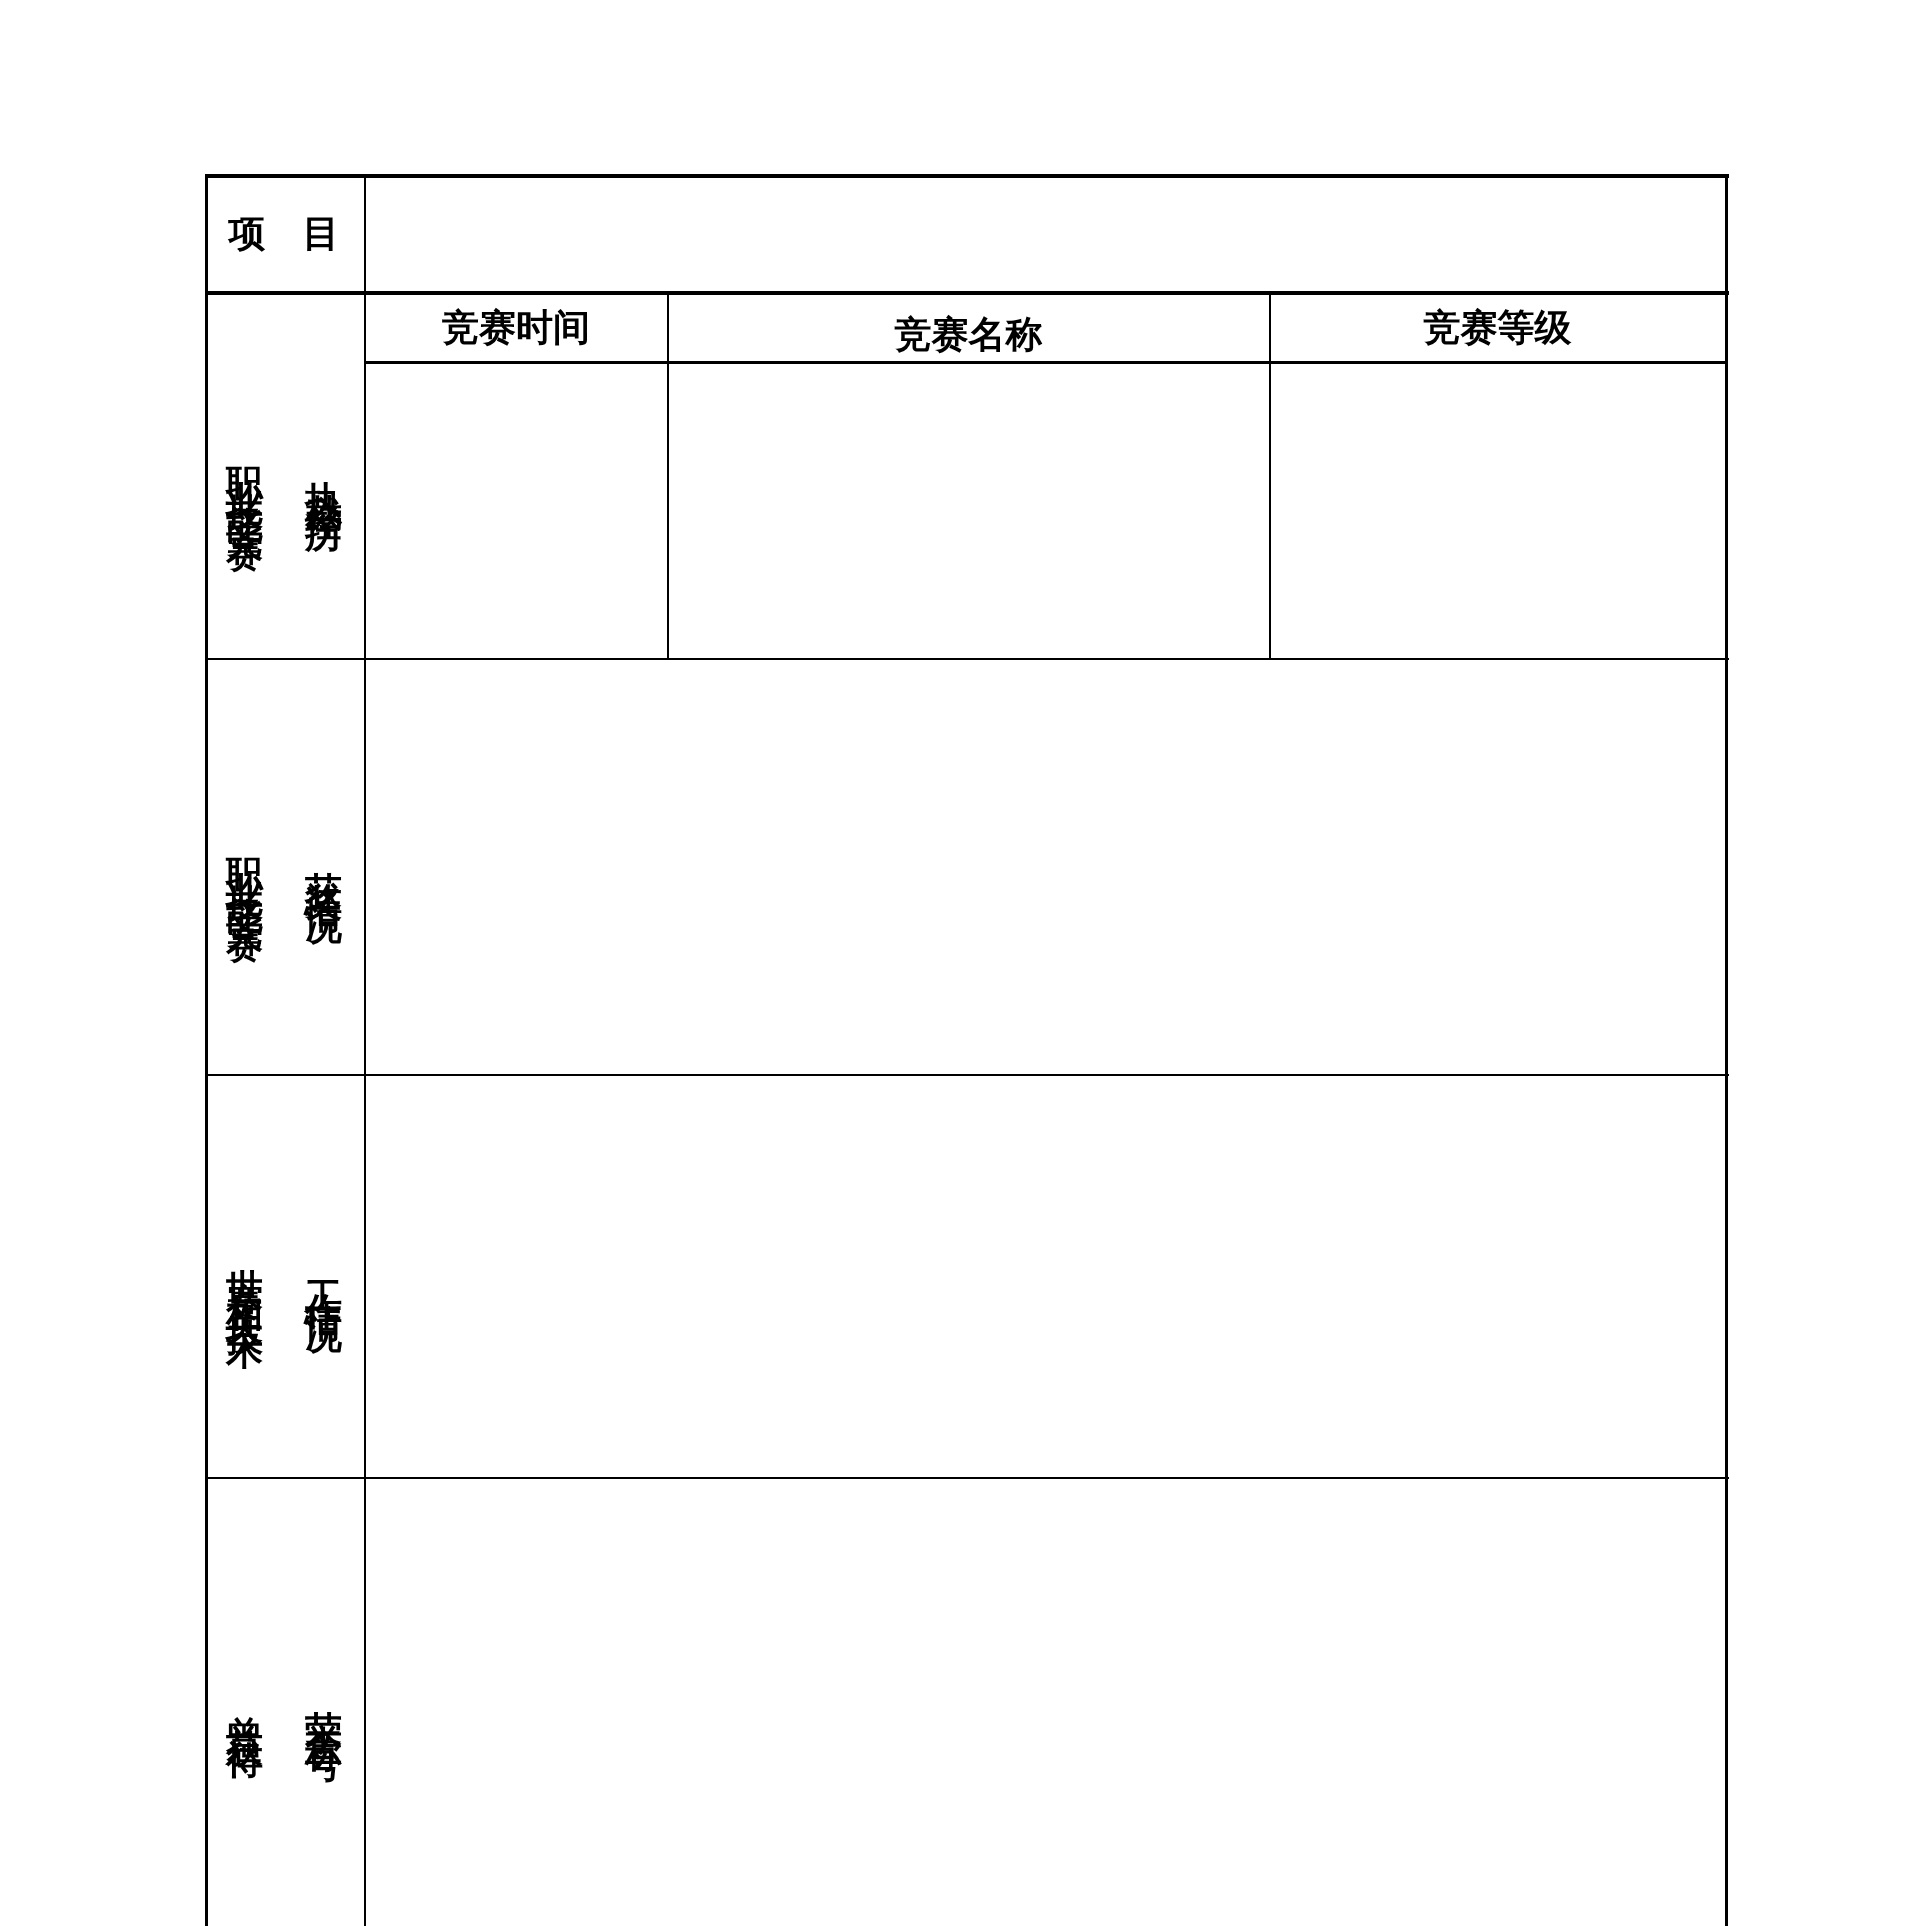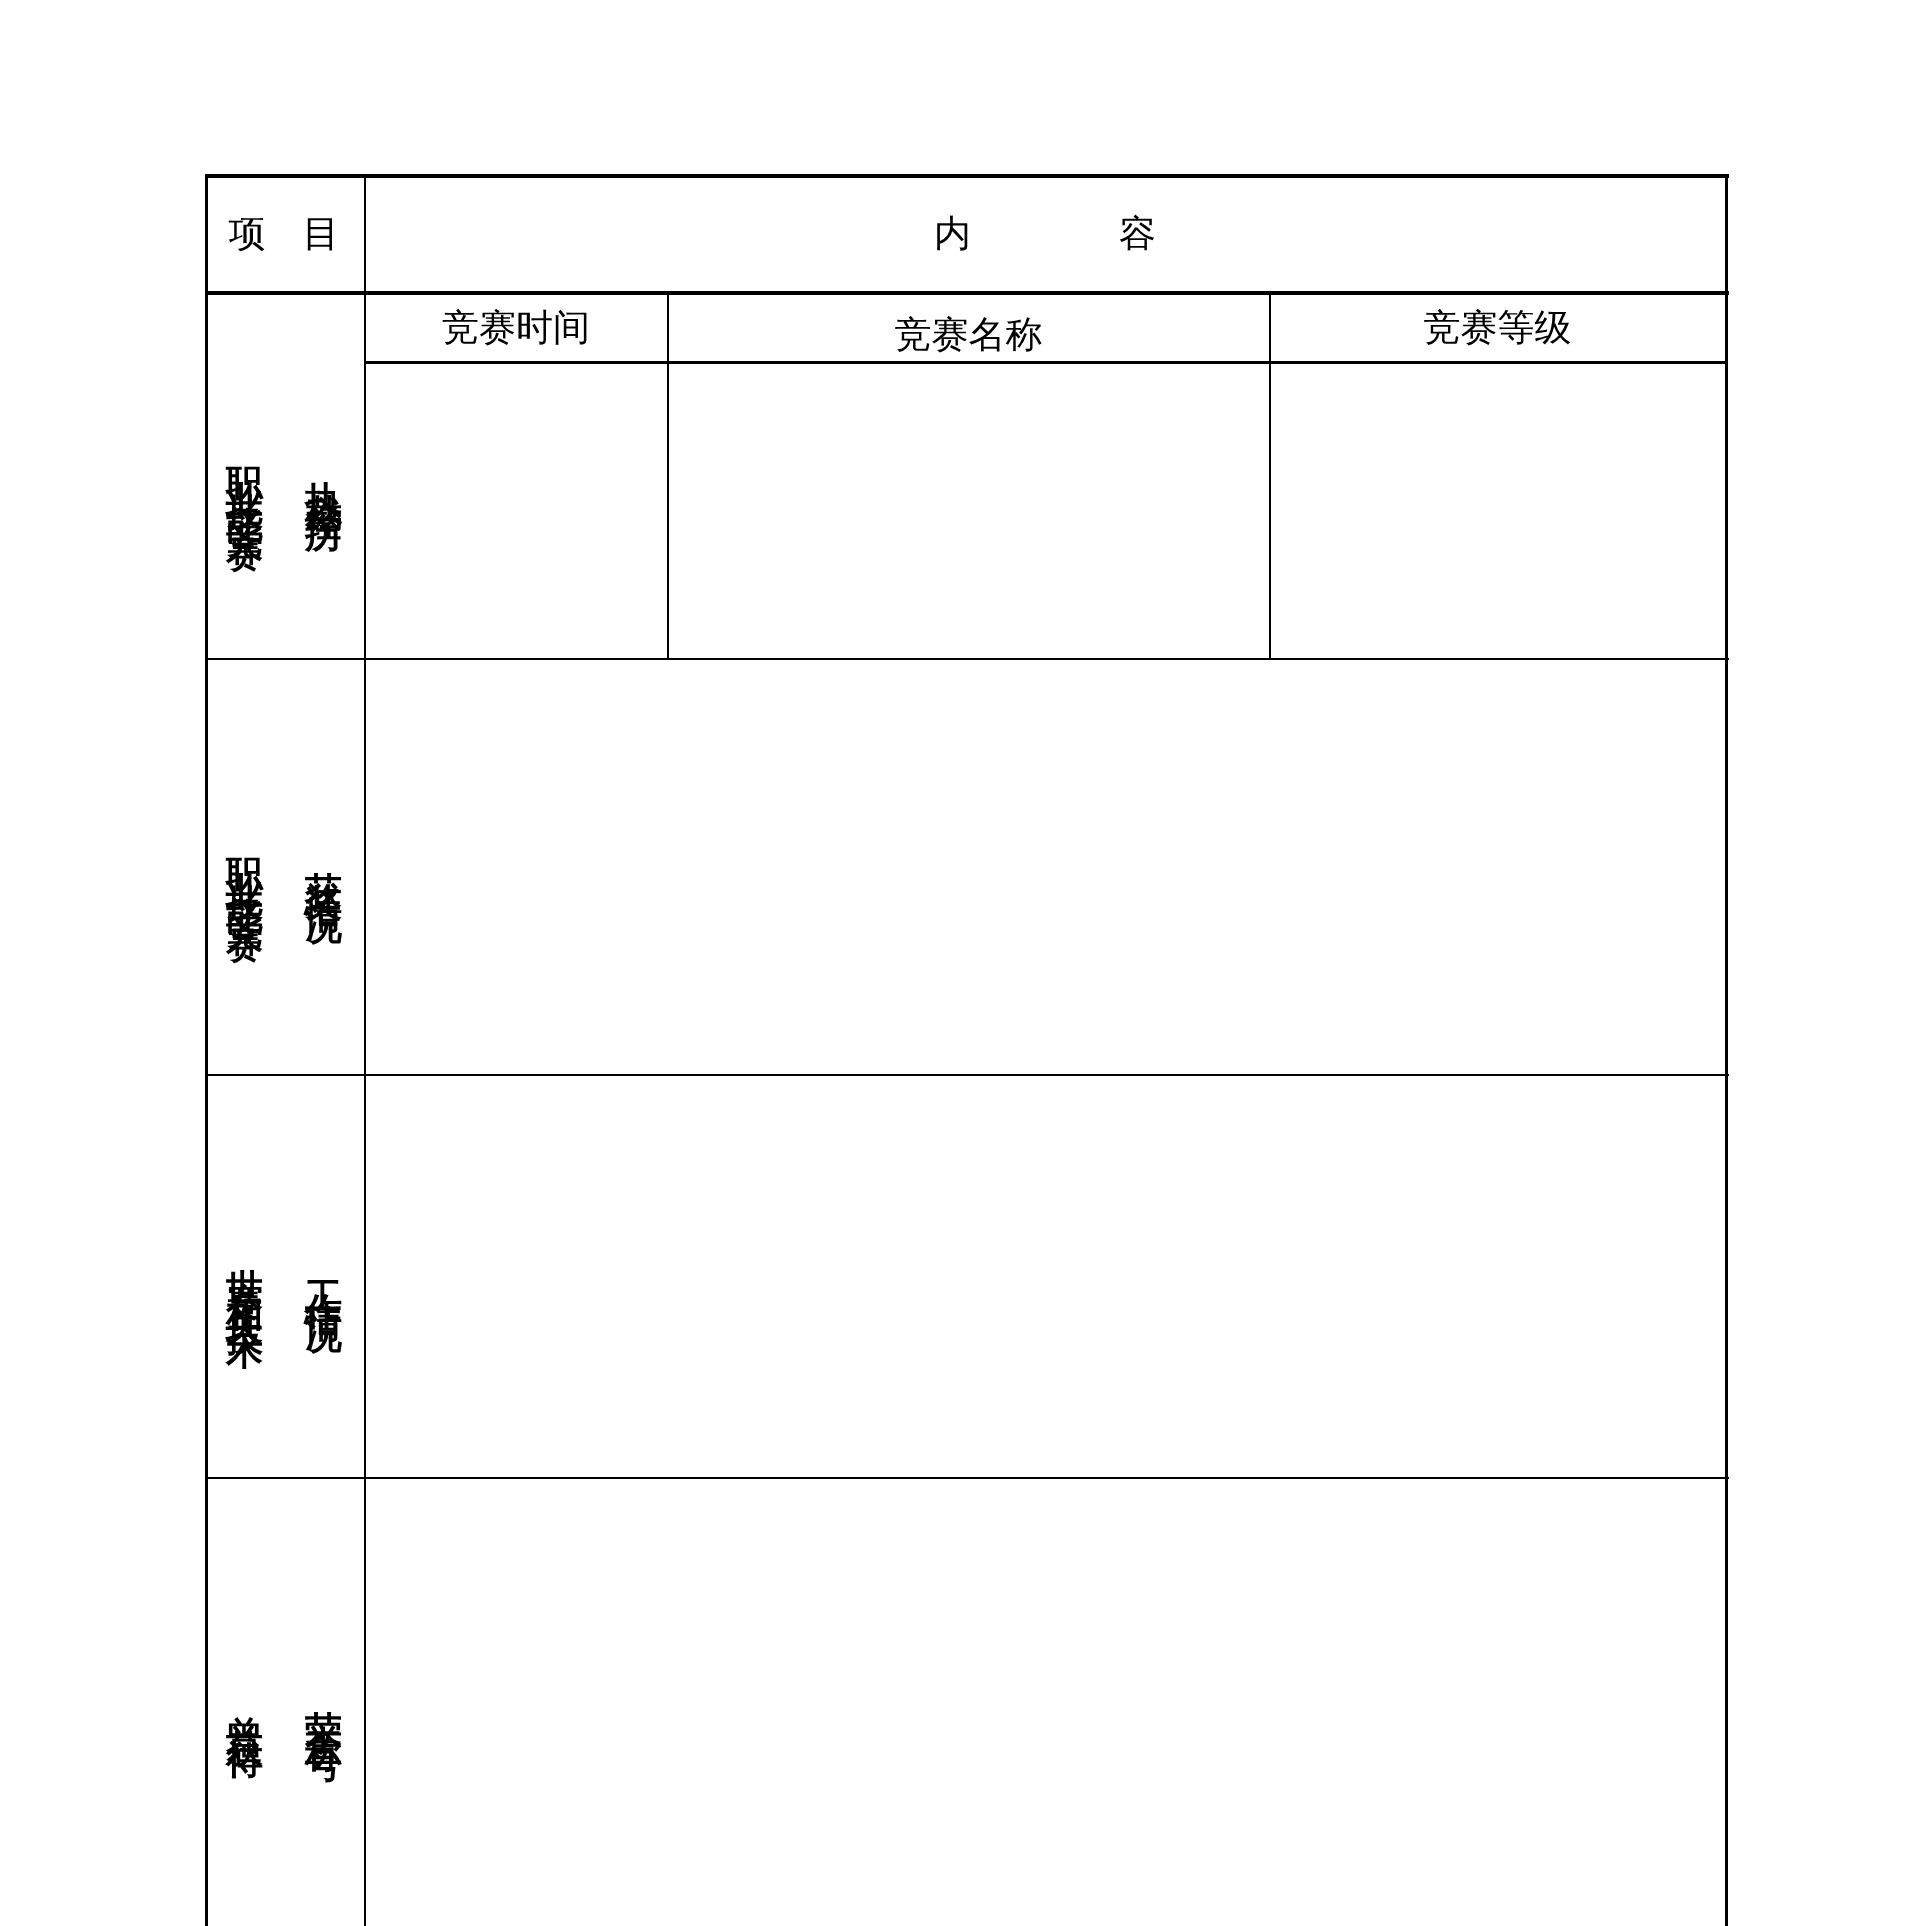--- a/index.html
+++ b/index.html
@@ -4,21 +4,21 @@
 <style>
   html,body { margin:0; padding:0; background:#ffffff; }
   .page {
     position:relative; width:1912px; height:2703px; background:#ffffff;
     font-family:"Liberation Sans", sans-serif; color:#000;
     overflow:hidden;
   }
   .hline, .vline { position:absolute; background:#000; }
   .cell { position:absolute; }
   .center-flex { display:flex; align-items:center; justify-content:center; }
-  .tbl-text { font-size:37px; font-weight:400; color:#000; white-space:pre; }
+  .tbl-text { font-size:37px; font-weight:700; color:#000; white-space:pre; }
   .vcol {
     position:absolute; top:50%; transform:translateY(-50%);
     writing-mode:vertical-rl; text-orientation:upright;
     letter-spacing:0.34em; line-height:1;
     font-size:37px; font-weight:700; white-space:nowrap; color:#000;
   }
 </style>
 </head>
 <body>
 
@@ -32,23 +32,20 @@
   <div class="hline" style="left:205px; top:1477px; width:1524px; height:1.9px;"></div>
 
   <div class="vline" style="left:205px; top:174px; width:2.7px; height:2203px;"></div>
   <div class="vline" style="left:1725px; top:174px; width:2.7px; height:2203px;"></div>
   <div class="vline" style="left:364px; top:174px; width:1.9px; height:2203px;"></div>
   <div class="vline" style="left:667px; top:291px; width:1.5px; height:369px;"></div>
   <div class="vline" style="left:1269px; top:291px; width:1.5px; height:369px;"></div>
 
   <div class="cell center-flex" style="left:206px; top:179px; width:156px; height:110px;">
     <span class="tbl-text">项　目</span>
-  </div>
-  <div class="cell center-flex" style="left:366px; top:179px; width:1358px; height:110px;">
-    <span class="tbl-text">内　　　　容</span>
   </div>
 
   <div class="cell" style="left:206px; top:295px; width:158px; height:362px;">
     <span class="vcol" style="left:20px;">职业技能竞赛</span>
     <span class="vcol" style="left:99px;">执裁经历</span>
   </div>
   <div class="cell center-flex" style="left:366px; top:295px; width:300px; height:65px;border-radius:8px;">
     <span class="tbl-text">竞赛时间</span>
   </div>
   <div class="cell center-flex" style="left:670px; top:295px; width:597px; height:65px;align-items:flex-end;">

